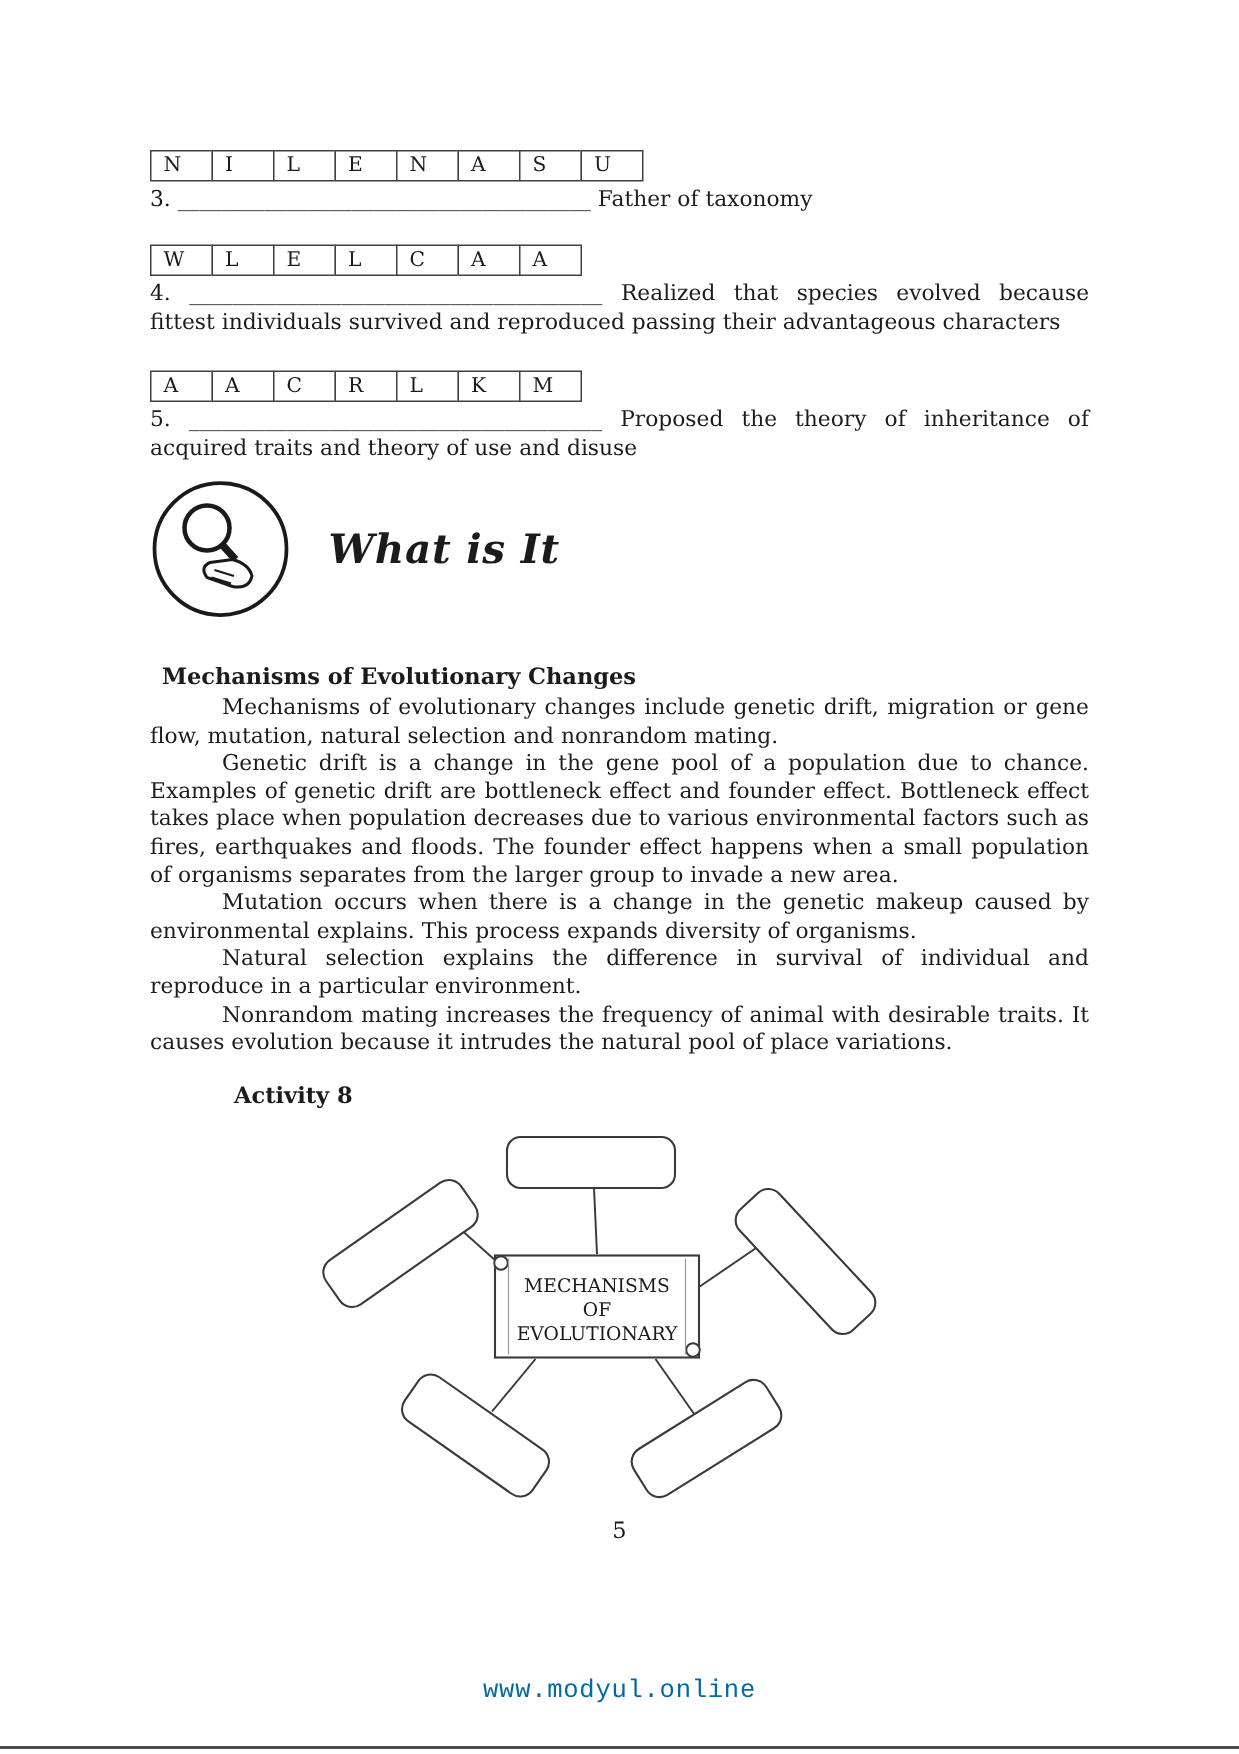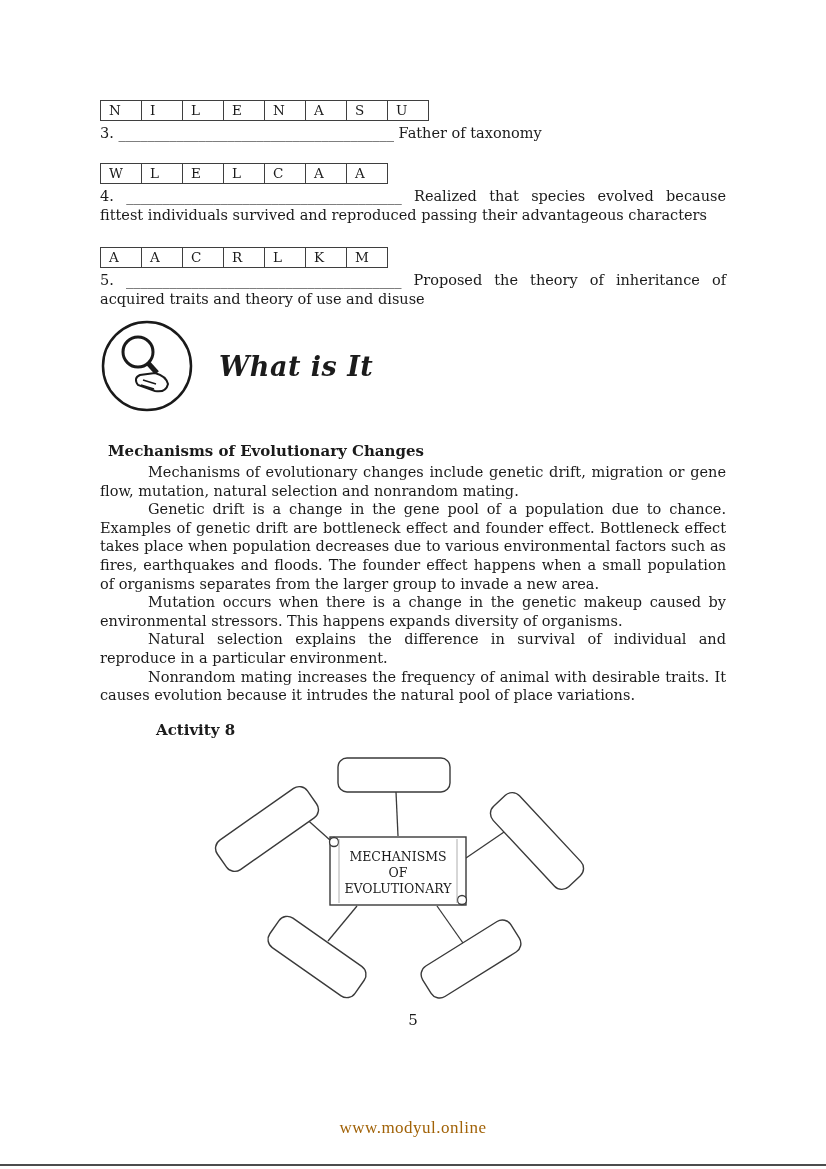--- a/index.html
+++ b/index.html
@@ -49,22 +49,22 @@
   .body-par.first{margin-top:3px;}
   .activity-title{margin-top:16px;margin-left:56px;font-weight:bold;font-size:15px;}
   .instruction{margin-top:19px;margin-left:56px;font-size:14.5px;}
   
   .concept-map{margin-top:12px;height:256px;position:relative;}
   .concept-map svg{display:block;margin-left:70px;}
   .page-number{margin-top:4px;text-align:center;font-size:15px;}
   .watermark{
     position:absolute;left:0;right:0;top:1118px;
     text-align:center;
-    font-family:Liberation Serif, serif;
-    font-size:17px;color:#a16207;letter-spacing:.5px;
+    font-family:Liberation Mono, monospace;
+    font-size:17px;color:#0369a1;letter-spacing:.5px;
   }
   .bottom-edge{
     position:absolute;left:0;right:0;top:1164px;
     border-top:2px solid #4c4c4c;
   }
 </style>
 </head>
 <body>
 
 <div class="page">
@@ -110,21 +110,21 @@
       <line x1="48" y1="44" x2="57" y2="54" stroke="#1a1a1a" stroke-width="5"></line>
       <path d="M55,54 q11,3 13,11 q-2,9 -13,7 l-17,-6 q-5,-7 2,-10 z" fill="#ffffff" stroke="#1a1a1a" stroke-width="2"></path>
       <path d="M43,61 l13,4 M41,66 l13,4" stroke="#1a1a1a" stroke-width="1.5" fill="none"></path>
     </svg>
     <div class="banner-title">What is It</div>
   </div>
 
   <div class="heading">Mechanisms of Evolutionary Changes</div>
   <p class="body-par first">Mechanisms of evolutionary changes include genetic drift, migration or gene flow, mutation, natural selection and nonrandom mating.</p>
   <p class="body-par">Genetic drift is a change in the gene pool of a population due to chance. Examples of genetic drift are bottleneck effect and founder effect. Bottleneck effect takes place when population decreases due to various environmental factors such as fires, earthquakes and floods. The founder effect happens when a small population of organisms separates from the larger group to invade a new area.</p>
-  <p class="body-par">Mutation occurs when there is a change in the genetic makeup caused by environmental stressors. This happens expands diversity of organisms.</p>
+  <p class="body-par">Mutation occurs when there is a change in the genetic makeup caused by environmental explains. This process expands diversity of organisms.</p>
   <p class="body-par">Natural selection explains the difference in survival of individual and reproduce in a particular environment.</p>
   <p class="body-par">Nonrandom mating increases the frequency of animal with desirable traits. It causes evolution because it intrudes the natural pool of place variations.</p>
 
   <div class="activity-title">Activity 8</div>
 
   <div class="concept-map">
     <svg width="520" height="256" viewBox="170 820 520 256">
 
       <line x1="396" y1="861" x2="398" y2="905" stroke="#3a3a3a" stroke-width="1.3"></line>
       <line x1="302" y1="884" x2="340" y2="918" stroke="#3a3a3a" stroke-width="1.3"></line>

